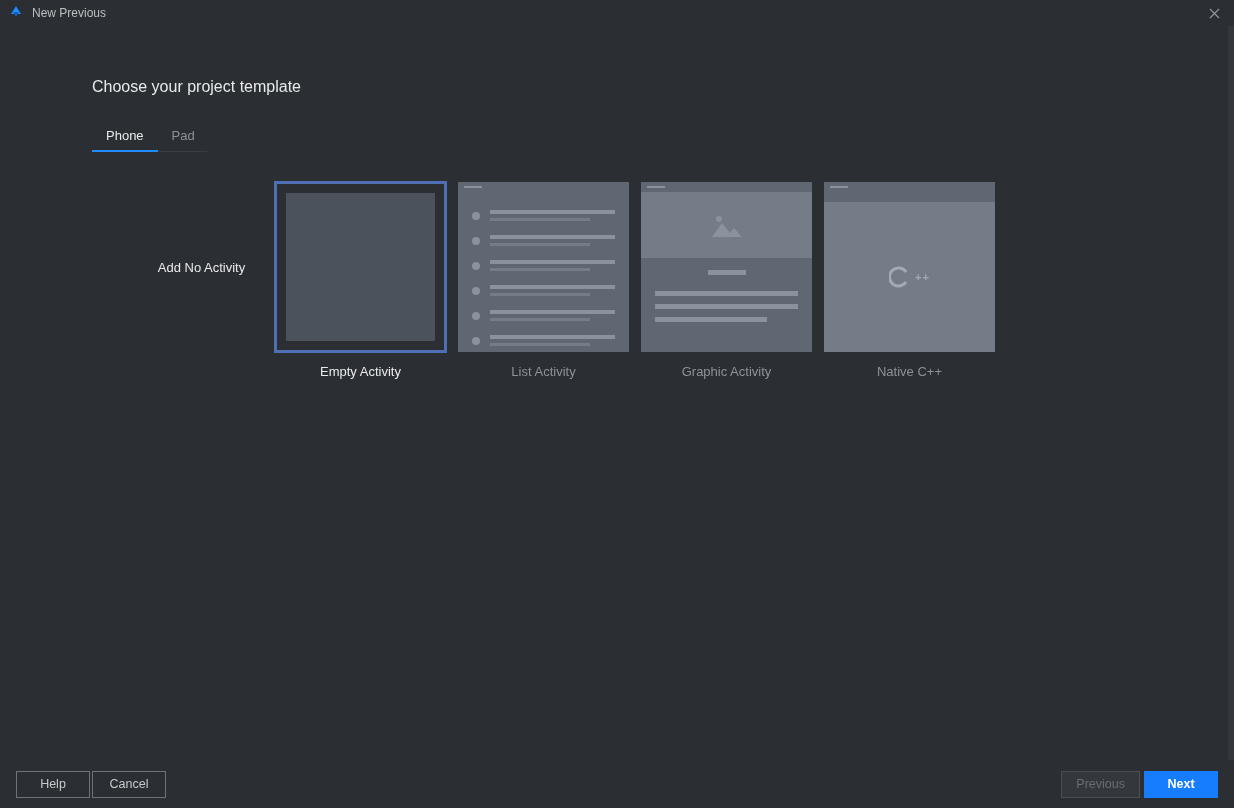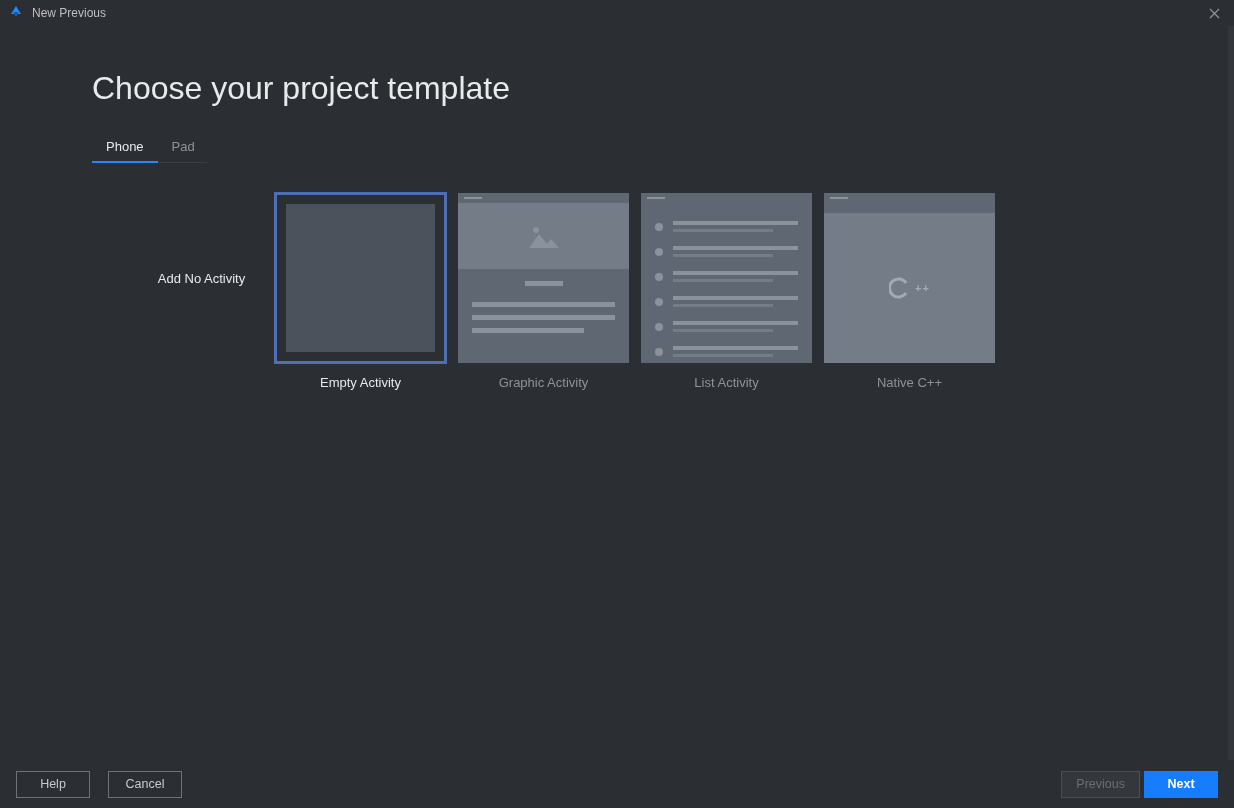--- a/index.html
+++ b/index.html
@@ -38,21 +38,21 @@
   .titlebar .app-icon{width:16px;height:16px;margin-right:8px;display:flex;align-items:center;justify-content:center;}
   .titlebar .title{color:#bdbfc3;font-size:12px;}
   .titlebar .spacer{flex:1;}
   .titlebar .close-btn{
     width:24px;height:24px;display:flex;align-items:center;justify-content:center;
     color:#8e9297;cursor:pointer;font-size:14px;border:none;background:none;
   }
 
   
   .content{flex:1;display:flex;flex-direction:column;padding:36px 92px 0 92px;overflow:hidden;}
-  .heading{font-size:32px;font-weight:400;color:var(--text-bright);margin:8px 0 26px 0;}
+  .heading{font-size:16px;font-weight:400;color:var(--text-bright);margin:16px 0 26px 0;}
 
   
   .tabs{display:flex;border-bottom:1px solid #3a3d42;width:115px;}
   .tab{
     padding:6px 14px 8px 14px;font-size:13px;color:var(--text-dim);cursor:pointer;
     border:none;background:none;position:relative;
   }
   .tab.active{color:var(--text-bright);}
   .tab.active::after{
     content:"";position:absolute;left:0;right:0;bottom:-1px;height:2px;background:var(--accent);
@@ -113,21 +113,21 @@
     display:flex;align-items:center;justify-content:center;
   }
   .native .cpp-wrap{display:flex;align-items:center;gap:4px;}
   .native .cpp-wrap svg{display:block;}
 
   
   .footer{
     flex:0 0 48px;height:48px;display:flex;align-items:center;padding:0 16px;
     background:var(--footer-bg);
   }
-  .footer .left{display:flex;gap:18px;}
+  .footer .left{display:flex;gap:2px;}
   .footer .right{margin-left:auto;display:flex;gap:4px;}
   .btn{
     min-width:74px;height:27px;padding:0 14px;
     background:transparent;border:1px solid var(--btn-border);color:var(--text);
     font-size:12.5px;cursor:pointer;display:inline-flex;align-items:center;justify-content:center;
   }
   .btn.disabled{color:#6a6e75;border-color:#4a4d53;cursor:default;background:#34373c;}
   .btn.primary{background:#167dff;border-color:#167dff;color:#fff;font-weight:600;}
 
   
@@ -170,20 +170,73 @@
       </div>
     </button>
 
     <button class="template empty selected">
       <div class="tile">
         <div class="inner"></div>
       </div>
       <div class="caption">Empty Activity</div>
     </button>
 
+    <button class="template list">
+      <div class="tile">
+        <div class="ab">
+            <div class="dash"></div>
+          </div>
+        <div class="rows">
+          <div class="row">
+              <div class="dot"></div>
+              <div class="bars">
+                <div class="bar1"></div>
+                <div class="bar2"></div>
+              </div>
+            </div>
+          <div class="row">
+              <div class="dot"></div>
+              <div class="bars">
+                <div class="bar1"></div>
+                <div class="bar2"></div>
+              </div>
+            </div>
+          <div class="row">
+              <div class="dot"></div>
+              <div class="bars">
+                <div class="bar1"></div>
+                <div class="bar2"></div>
+              </div>
+            </div>
+          <div class="row">
+              <div class="dot"></div>
+              <div class="bars">
+                <div class="bar1"></div>
+                <div class="bar2"></div>
+              </div>
+            </div>
+          <div class="row">
+              <div class="dot"></div>
+              <div class="bars">
+                <div class="bar1"></div>
+                <div class="bar2"></div>
+              </div>
+            </div>
+          <div class="row">
+              <div class="dot"></div>
+              <div class="bars">
+                <div class="bar1"></div>
+                <div class="bar2"></div>
+              </div>
+            </div>
+        </div>
+      </div>
+      <div class="caption">List Activity</div>
+    </button>
+
     <button class="template graphic">
       <div class="tile">
         <div class="ab">
             <div class="dash"></div>
           </div>
         <div class="banner">
           <svg width="30" height="24" viewBox="0 0 30 24">
             <circle cx="7" cy="6" r="3" fill="#8b929c"></circle>
             <path d="M0 24 L10 10 L18 20 L22 15 L30 24 Z" fill="#8b929c"></path>
           </svg>
@@ -192,73 +245,20 @@
         <div class="btn-bar"></div>
         <div class="lines">
           <div class="ln"></div>
           <div class="ln"></div>
           <div class="ln short"></div>
         </div>
       </div>
       <div class="caption">Graphic Activity</div>
     </button>
 
-    <button class="template list">
-      <div class="tile">
-        <div class="ab">
-            <div class="dash"></div>
-          </div>
-        <div class="rows">
-          <div class="row">
-              <div class="dot"></div>
-              <div class="bars">
-                <div class="bar1"></div>
-                <div class="bar2"></div>
-              </div>
-            </div>
-          <div class="row">
-              <div class="dot"></div>
-              <div class="bars">
-                <div class="bar1"></div>
-                <div class="bar2"></div>
-              </div>
-            </div>
-          <div class="row">
-              <div class="dot"></div>
-              <div class="bars">
-                <div class="bar1"></div>
-                <div class="bar2"></div>
-              </div>
-            </div>
-          <div class="row">
-              <div class="dot"></div>
-              <div class="bars">
-                <div class="bar1"></div>
-                <div class="bar2"></div>
-              </div>
-            </div>
-          <div class="row">
-              <div class="dot"></div>
-              <div class="bars">
-                <div class="bar1"></div>
-                <div class="bar2"></div>
-              </div>
-            </div>
-          <div class="row">
-              <div class="dot"></div>
-              <div class="bars">
-                <div class="bar1"></div>
-                <div class="bar2"></div>
-              </div>
-            </div>
-        </div>
-      </div>
-      <div class="caption">List Activity</div>
-    </button>
-
     <button class="template native">
       <div class="tile">
         <div class="ab">
             <div class="dash"></div>
           </div>
         <div class="body">
           <div class="cpp-wrap">
             <svg width="22" height="22" viewBox="0 0 22 22">
               <path d="M17 6 A9 9 0 1 0 17 16" fill="none" stroke="#a4aab3" stroke-width="3" stroke-linecap="butt"></path>
             </svg>

